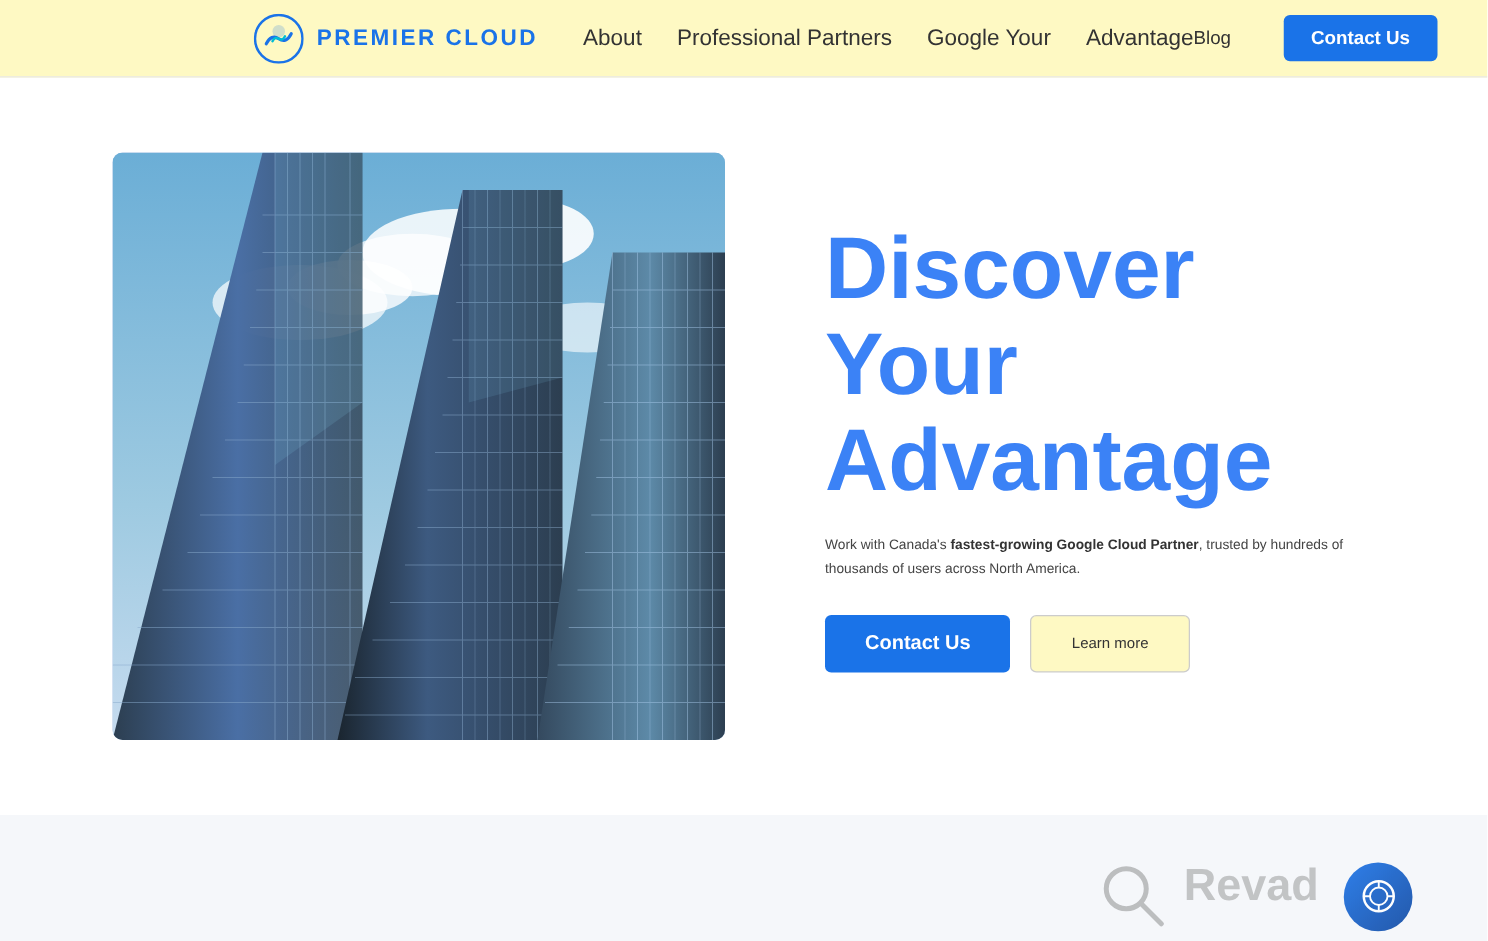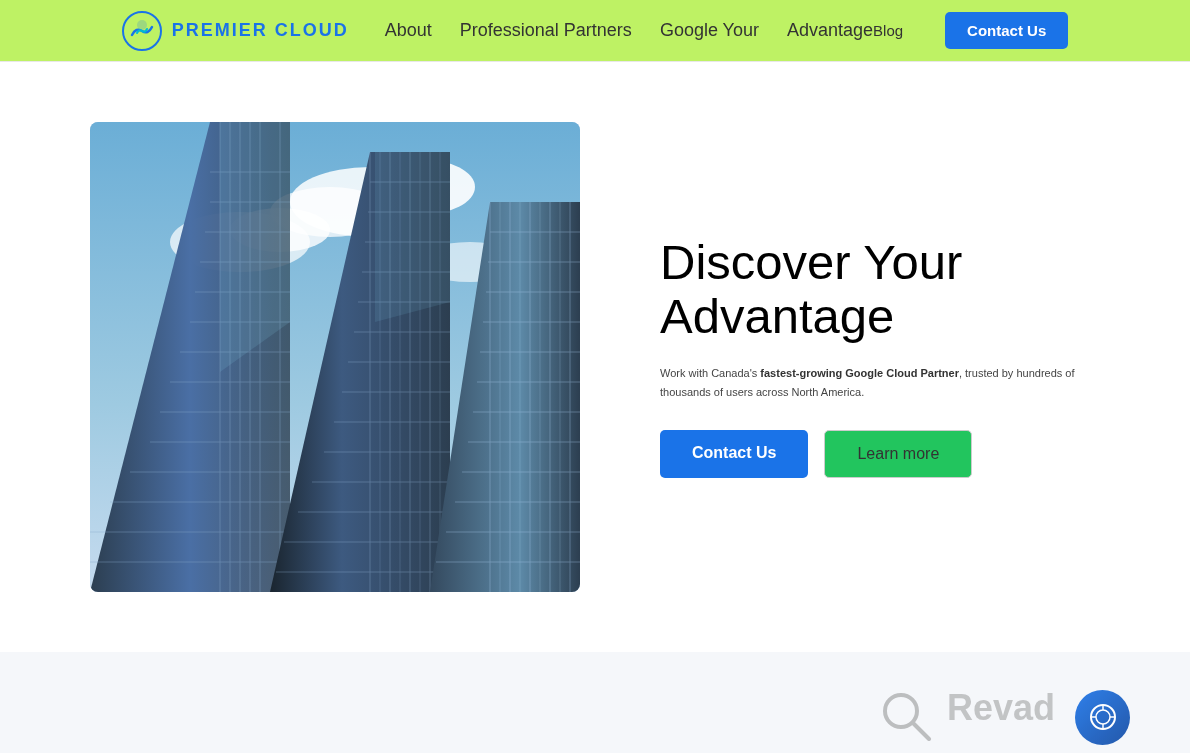--- a/index.html
+++ b/index.html
@@ -2,24 +2,24 @@
 <html><head>
   <meta charset="utf-8">
   <style>
     * { margin: 0; padding: 0; box-sizing: border-box; }
     body { font-family: 'Segoe UI', Arial, sans-serif; background: #fff; width: 1190px; min-height: 753px; overflow-x: hidden; }
 
     
     nav {
       display: flex;
       align-items: center;
-      justify-content: center;
+      justify-content: flex-end;
       padding: 0 40px;
       height: 62px;
-      background: #bef264;
+      background: #fef9c3;
       border-bottom: 1px solid #e8e8e8;
       position: relative;
       z-index: 10;
     }
     .nav-left {
       display: flex;
       align-items: center;
       gap: 36px;
     }
     .logo-area {
@@ -94,23 +94,23 @@
       width: 100%;
       height: 100%;
     }
     .hero-content {
       flex: 1;
       display: flex;
       flex-direction: column;
       gap: 20px;
     }
     .hero-title {
-      font-size: 49px;
-      font-weight: 400;
-      color: #000000;
+      font-size: 70px;
+      font-weight: 700;
+      color: #3b82f6;
       line-height: 1.1;
     }
     .hero-description {
       font-size: 11px;
       color: #444;
       line-height: 1.7;
       max-width: 440px;
     }
     .hero-description strong {
       color: #333;
@@ -127,26 +127,26 @@
       border: none;
       padding: 14px 32px;
       border-radius: 5px;
       font-size: 16px;
       font-weight: 600;
       cursor: pointer;
       text-decoration: none;
       display: inline-block;
     }
     .btn-learn-more {
-      background: #22c55e;
+      background: #fef9c3;
       color: #333;
       border: 1px solid #ccc;
       padding: 14px 32px;
       border-radius: 5px;
-      font-size: 16px;
+      font-size: 12px;
       font-weight: 500;
       cursor: pointer;
       text-decoration: none;
       display: inline-block;
     }
 
     
     .bottom-strip {
       background: #f5f7fa;
       height: 130px;

